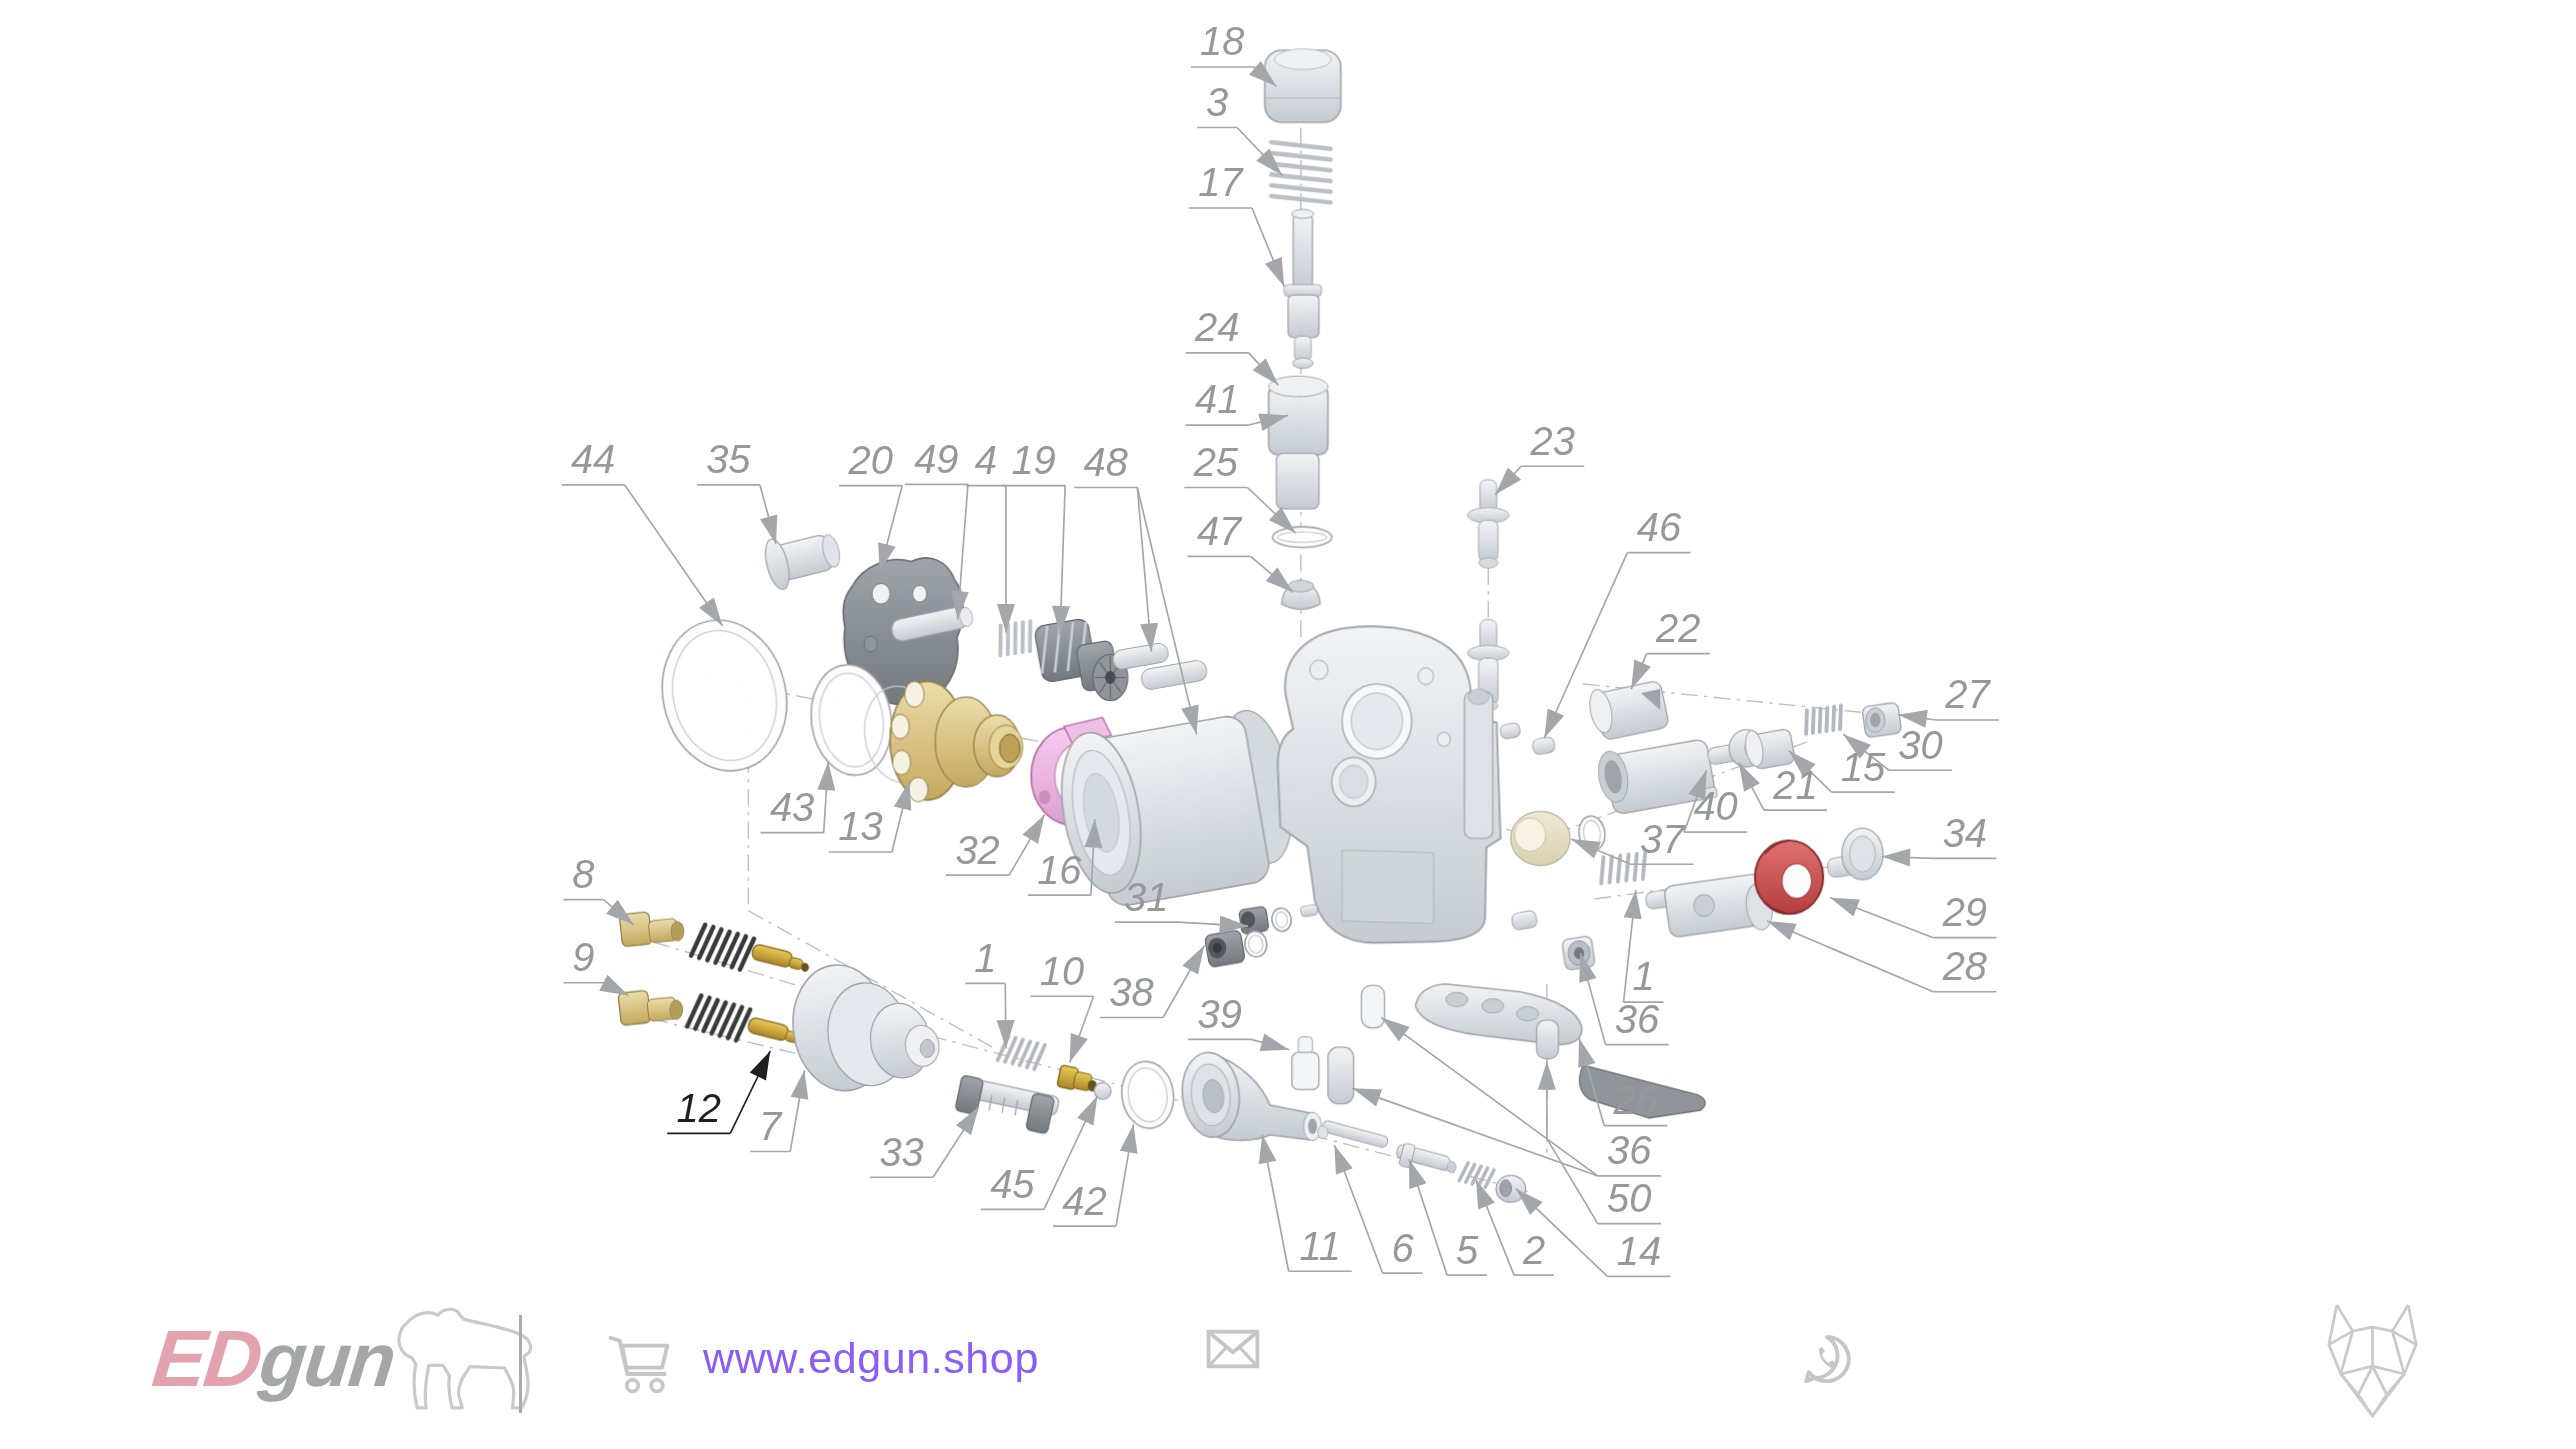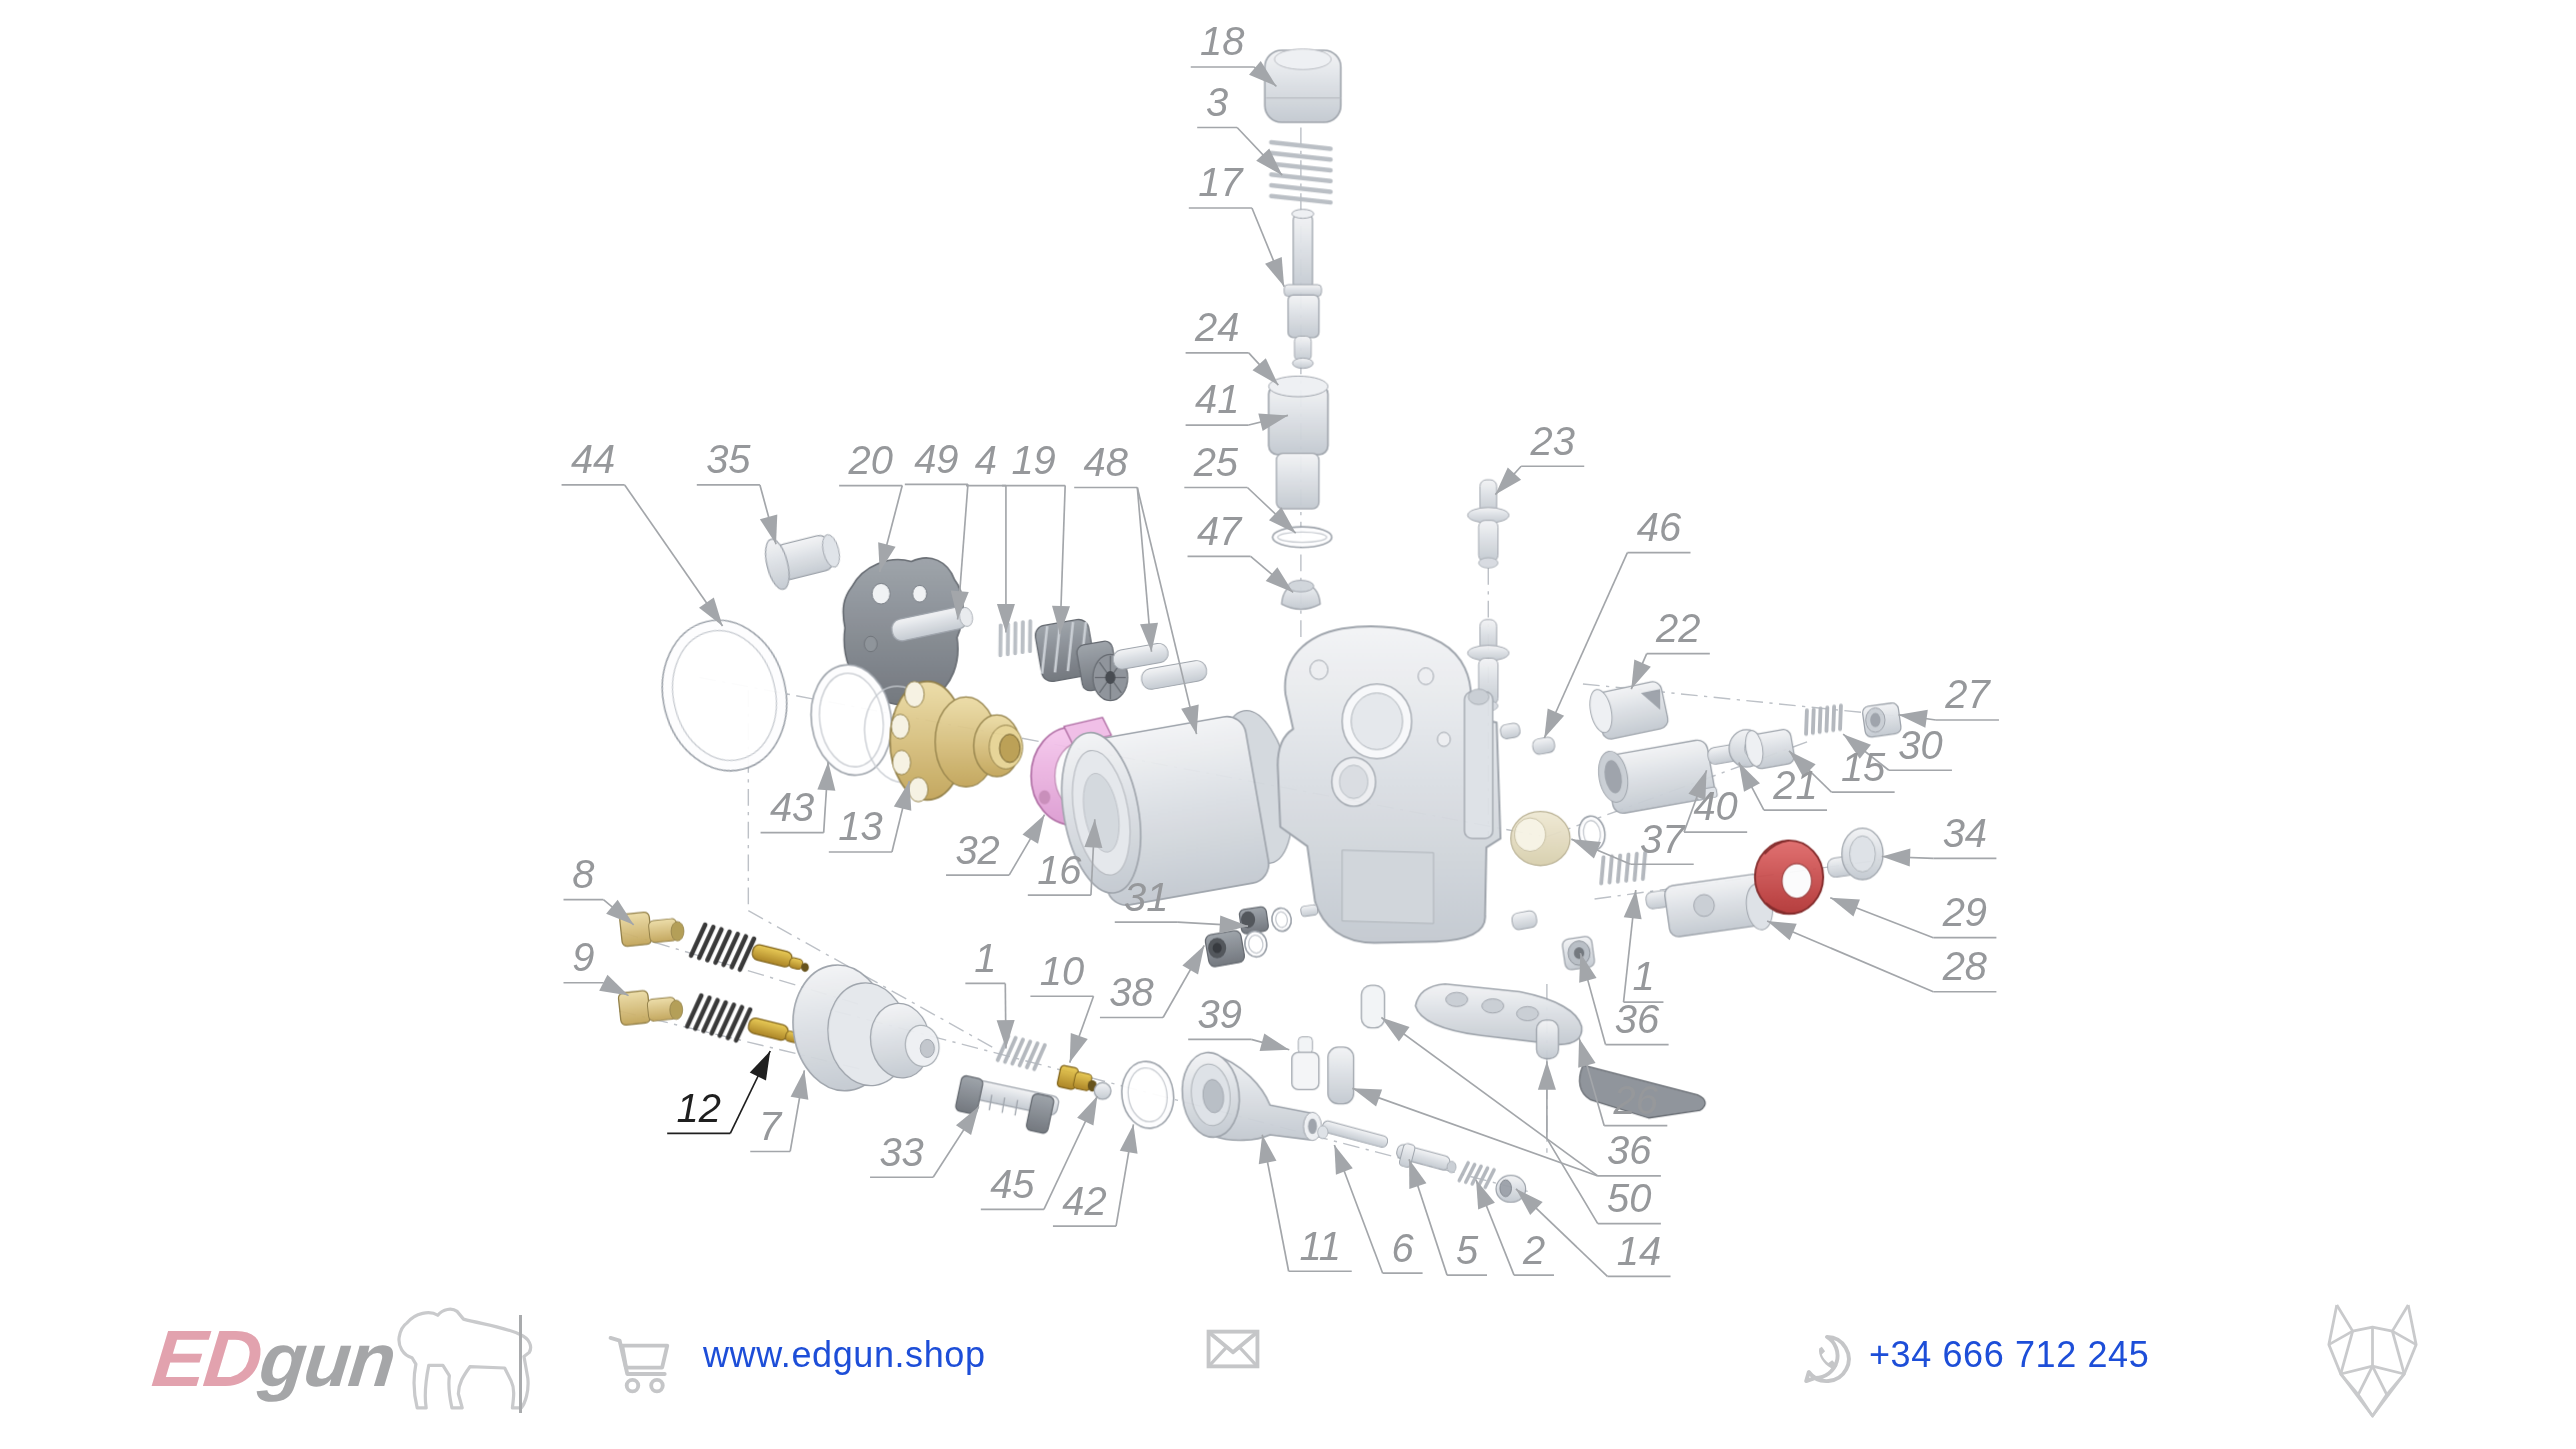--- a/index.html
+++ b/index.html
@@ -6,21 +6,21 @@
     font-family:"Liberation Sans",sans-serif;}
   #stage{position:relative;width:2576px;height:1449px;background:#ffffff;}
   #diagram-svg{position:absolute;left:0;top:0;}
   .lbl{font-family:"Liberation Sans",sans-serif;font-style:italic;font-size:62px;}
   
   #footer{position:absolute;left:0;top:1301px;width:2576px;height:148px;}
   .f-abs{position:absolute;}
   #brand{left:153px;top:11.6px;font-style:italic;font-weight:bold;letter-spacing:-1.9px;transform:skewX(-6deg);}
   #brand .ed{font-size:80px;color:#e2a2ae;}
   #brand .gun{font-size:76px;color:#a5a6a8;}
-  .f-text{font-size:36px;color:#1d4ed8;letter-spacing:0.6px;}
+  .f-text{font-size:43px;color:#8b5cf6;letter-spacing:0.6px;}
   #site-text{left:703px;top:33px;}
   #email-text{left:1293px;top:33px;}
   #phone-text{left:1869px;top:33px;}
   #divider{left:519px;top:14px;width:2.6px;height:98px;background:#a9abad;}
 </style>
 </head>
 <body>
 
 <div id="stage">
 
@@ -787,21 +787,20 @@
       <path d="M6,6 L42,36 L78,6" fill="none" stroke="#c5c6c8" stroke-width="6" stroke-linejoin="round"></path>
       <path d="M6,56 L32,28 M78,56 L52,28" fill="none" stroke="#c5c6c8" stroke-width="5"></path>
     </svg>
 
 
     <svg class="f-abs" style="left:1801px;top:32px" width="52" height="52" viewBox="0 0 80 80">
       <path d="M40,6 A34,34 0 1 1 12,60 L8,74 L22,69 A34,34 0 0 0 40,6 Z" fill="none" stroke="#c5c6c8" stroke-width="6" stroke-linejoin="round"></path>
       <path d="M28,24 C26,34 34,48 46,54 C50,56 54,54 56,50 L48,42 L42,46 C38,43 34,38 32,33 L37,28 L32,21 Z" fill="#c5c6c8" stroke="none"></path>
     </svg>
 
-    <div id="phone-text" class="f-abs f-text">+34 666 712 245</div>
 
     <svg class="f-abs" style="left:2324px;top:0px" width="97" height="119" viewBox="0 0 120 150">
       <g fill="none" stroke="#c9cacc" stroke-width="3.5" stroke-linejoin="round">
         <polyline points="15,5 35,38 60,33 85,38 105,5"></polyline>
         <polyline points="15,5 5,55 20,92 60,145 100,92 115,55 105,5"></polyline>
         <polyline points="35,38 20,92 60,82 100,92 85,38"></polyline>
         <line x1="60" y1="33" x2="60" y2="82"></line>
         <polyline points="20,92 42,118 60,145 78,118 100,92"></polyline>
         <polyline points="42,118 60,82 78,118"></polyline>
         <polyline points="5,55 35,38"></polyline>

